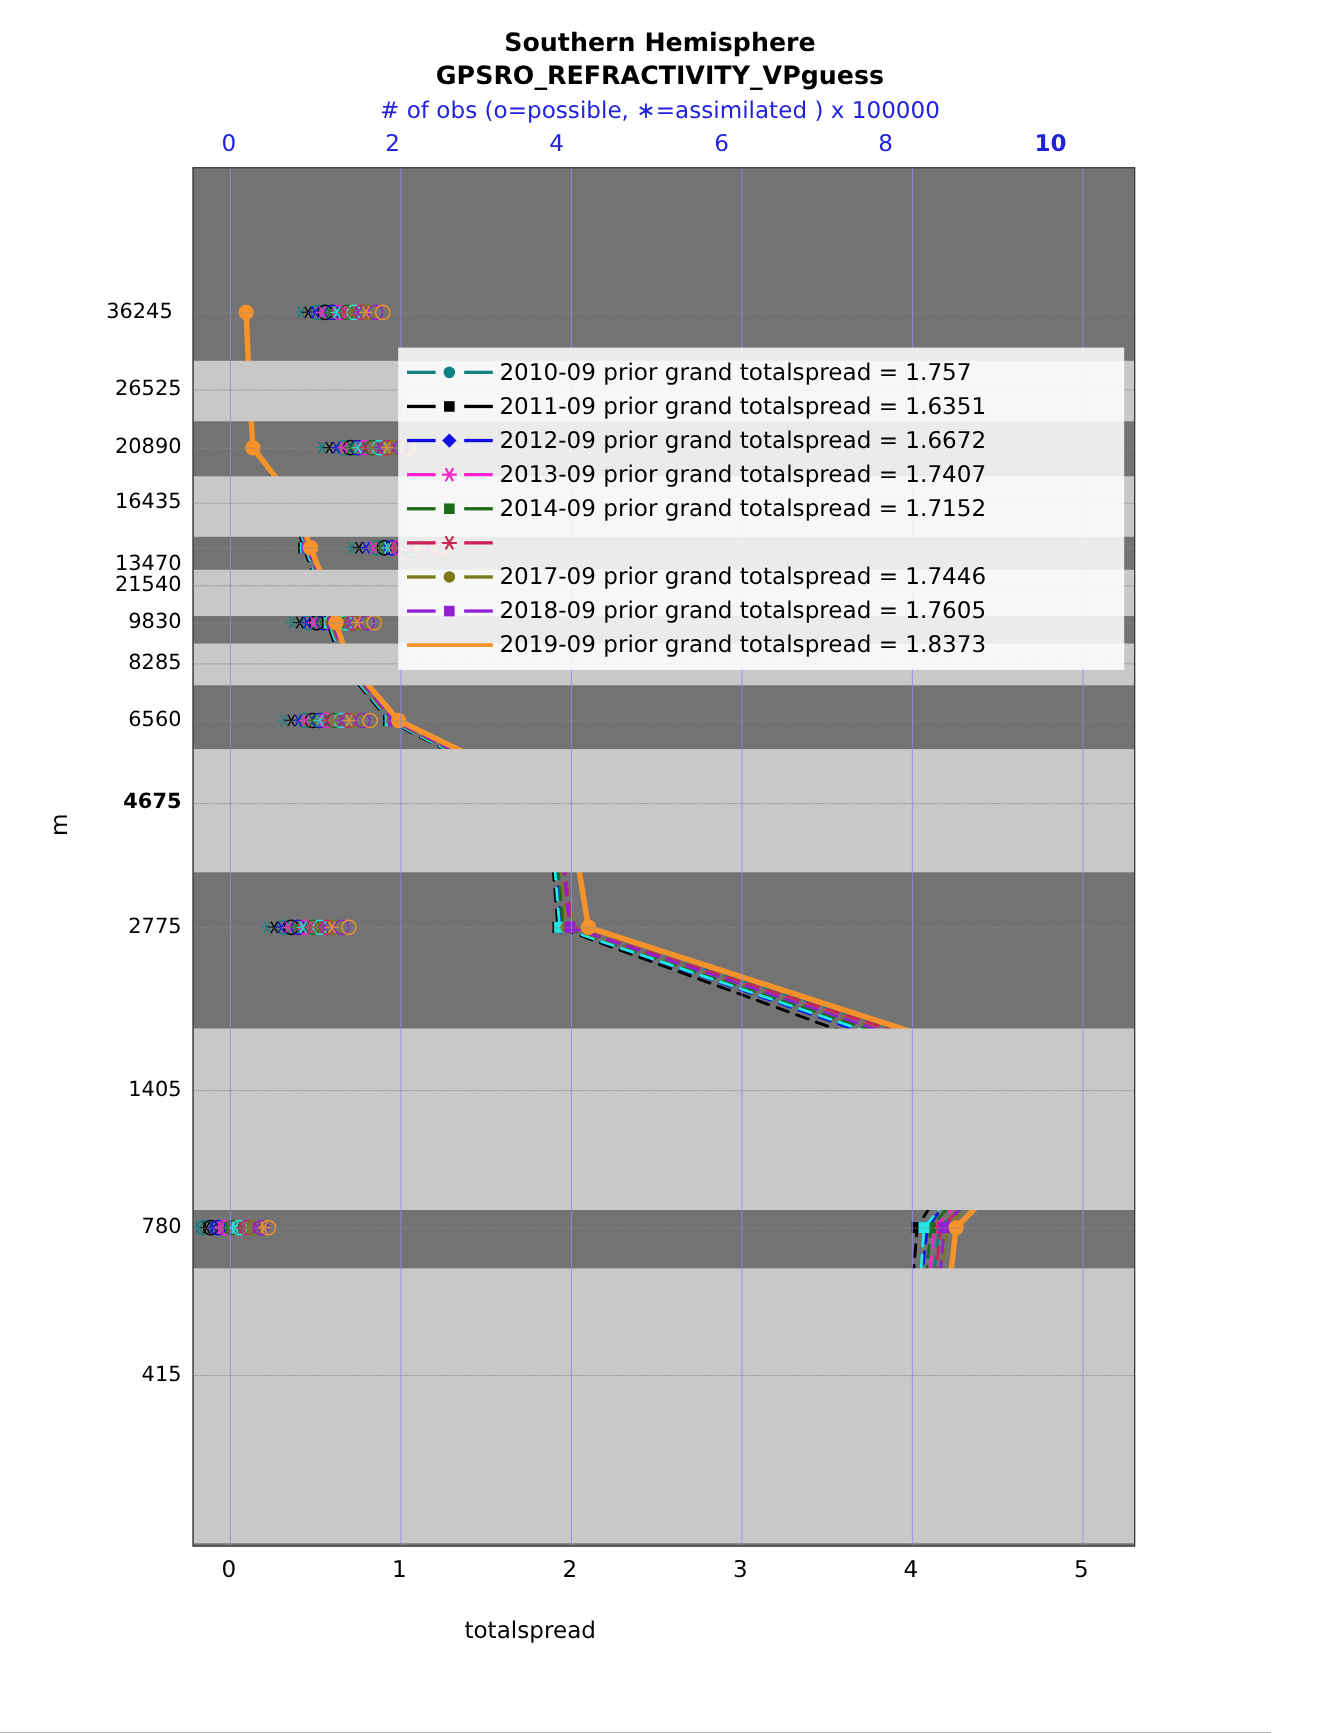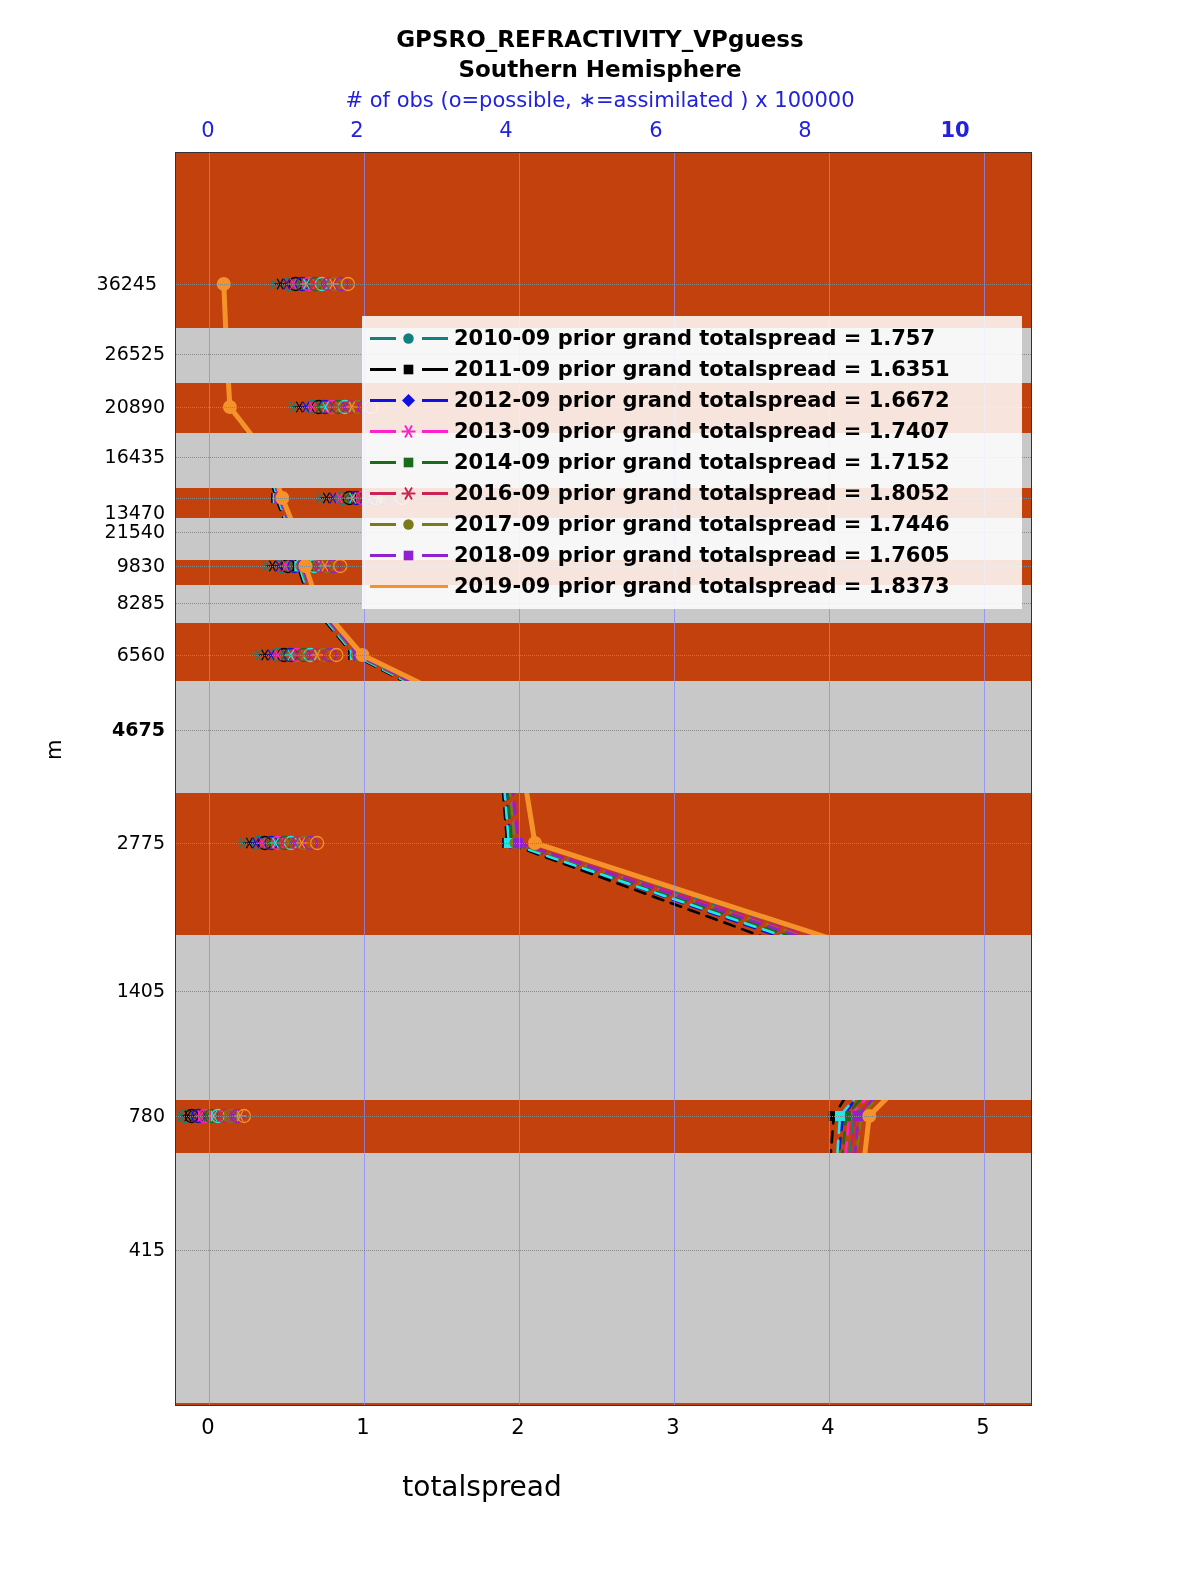--- a/index.html
+++ b/index.html
@@ -20,44 +20,43 @@
   .subtitle{
     position:absolute;left:0;top:88px;width:1200px;text-align:center;
     font-size:21px;color:#2222dd;
   }
 
   
   .plot-frame{
     position:absolute;
     left:175px;top:152px;width:855px;height:1252px;
     border:1px solid #333;
-    background:#c2410c;
+    background:#737373;
     overflow:hidden;
-    font-weight:bold;
   }
   .band{position:absolute;left:0;width:100%;background:#c8c8c8;}
   .gridline-v{position:absolute;top:0;bottom:0;width:1px;background:#8a8aff;opacity:.75;}
   .gridline-h{position:absolute;left:0;right:0;height:0;border-top:1px dotted #888;}
 
   
   .top-tick{
     position:absolute;font-size:21px;color:#2222dd;text-align:center;
     transform:translateX(-50%);
   }
   .bottom-tick{
     position:absolute;font-size:21px;color:#000;text-align:center;
     transform:translateX(-50%);
   }
   .left-tick{
     position:absolute;font-size:19px;color:#000;text-align:right;
     transform:translateY(-50%);
   }
   .xlabel{
     position:absolute;left:0;top:1470px;width:964px;text-align:center;
-    font-size:28px;color:#000;
+    font-size:21px;color:#000;
   }
   .ylabel{
     position:absolute;left:42px;top:760px;font-size:21px;color:#000;
     transform:rotate(-90deg);transform-origin:left top;
   }
 
   
   .legend{
     position:absolute;left:186px;top:163px;width:660px;
     background:rgba(255,255,255,0.86);
@@ -84,22 +83,22 @@
   .legend-row.solid .ldash{width:78px;left:0;}
 
   svg{display:block;}
 </style>
 </head>
 <body>
 
 <div id="root">
 
   <div class="title-block">
+    <div class="title-line">Southern Hemisphere</div>
     <div class="title-line">GPSRO_REFRACTIVITY_VPguess</div>
-    <div class="title-line">Southern Hemisphere</div>
   </div>
   <div class="subtitle"># of obs (o=possible, ∗=assimilated ) x 100000</div>
 
   <div class="plot-frame">
 
     <div class="band" style="top:175px;height:55px;"></div>
     <div class="band" style="top:280px;height:55px;"></div>
     <div class="band" style="top:365px;height:42px;"></div>
     <div class="band" style="top:432px;height:38px;"></div>
     <div class="band" style="top:528px;height:112px;"></div>
@@ -1027,21 +1026,20 @@
               <svg width="15" height="15">
                 <line x1="0.75" y1="7.5" x2="14.25" y2="7.5" stroke="#cc2255" stroke-width="1.6"></line>
                 <line x1="4.124999999999999" y1="1.6543285244550399" x2="10.875" y2="13.345671475544961" stroke="#cc2255" stroke-width="1.6"></line>
                 <line x1="10.874999999999998" y1="1.654328524455039" x2="4.125000000000002" y2="13.345671475544961" stroke="#cc2255" stroke-width="1.6"></line>
                 <line x1="14.25" y1="7.499999999999999" x2="0.75" y2="7.500000000000001" stroke="#cc2255" stroke-width="1.6"></line>
                 <line x1="10.875000000000004" y1="13.34567147554496" x2="4.1249999999999964" y2="1.6543285244550407" stroke="#cc2255" stroke-width="1.6"></line>
                 <line x1="4.124999999999999" y1="13.345671475544961" x2="10.875" y2="1.6543285244550399" stroke="#cc2255" stroke-width="1.6"></line>
               </svg>
             </div>
           </div>
-          <div class="legend-text">2016-09 prior grand totalspread = 1.8052</div>
         </div>
         <div class="legend-row">
           <div class="legend-sample">
             <div class="ldash a" style="background: rgb(122, 122, 24);"></div>
             <div class="ldash b" style="background: rgb(122, 122, 24);"></div>
             <div class="lmark">
               <svg width="15" height="15">
                 <circle cx="7.5" cy="7.5" r="5.25" fill="#7a7a18"></circle>
               </svg>
             </div>

